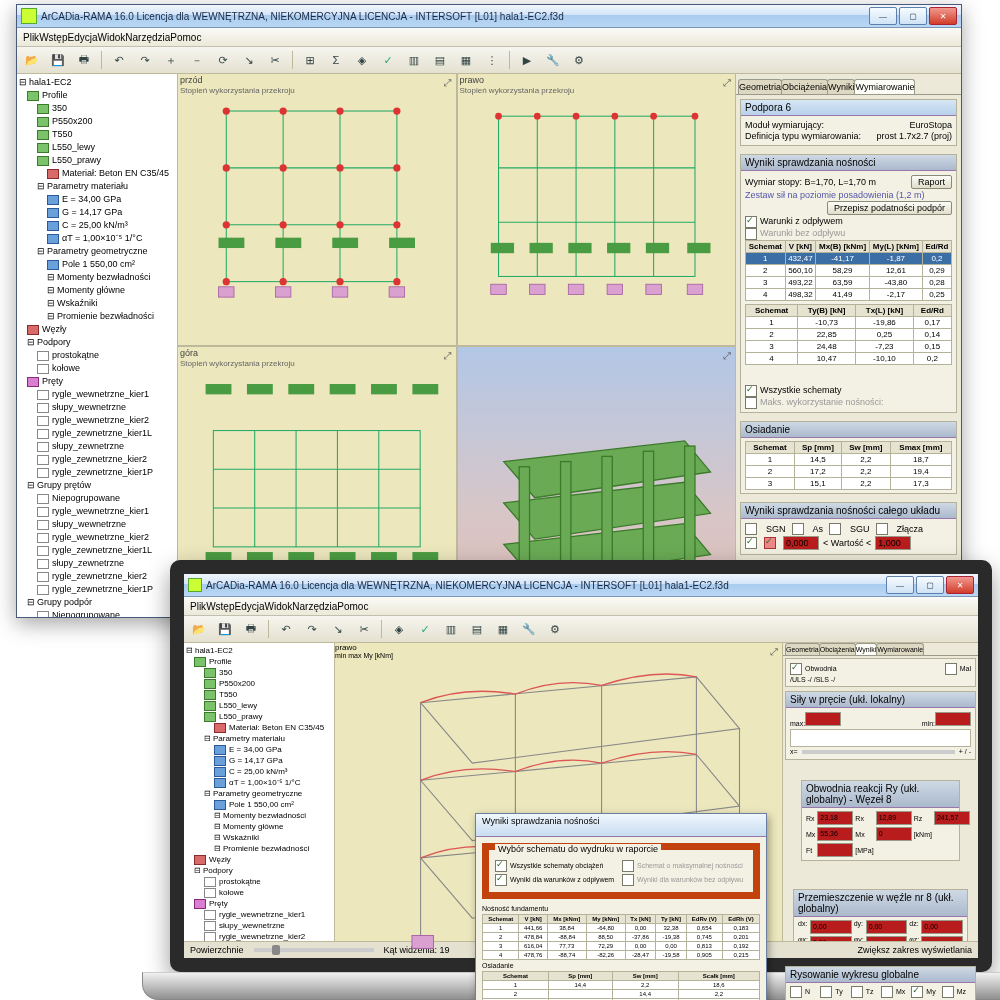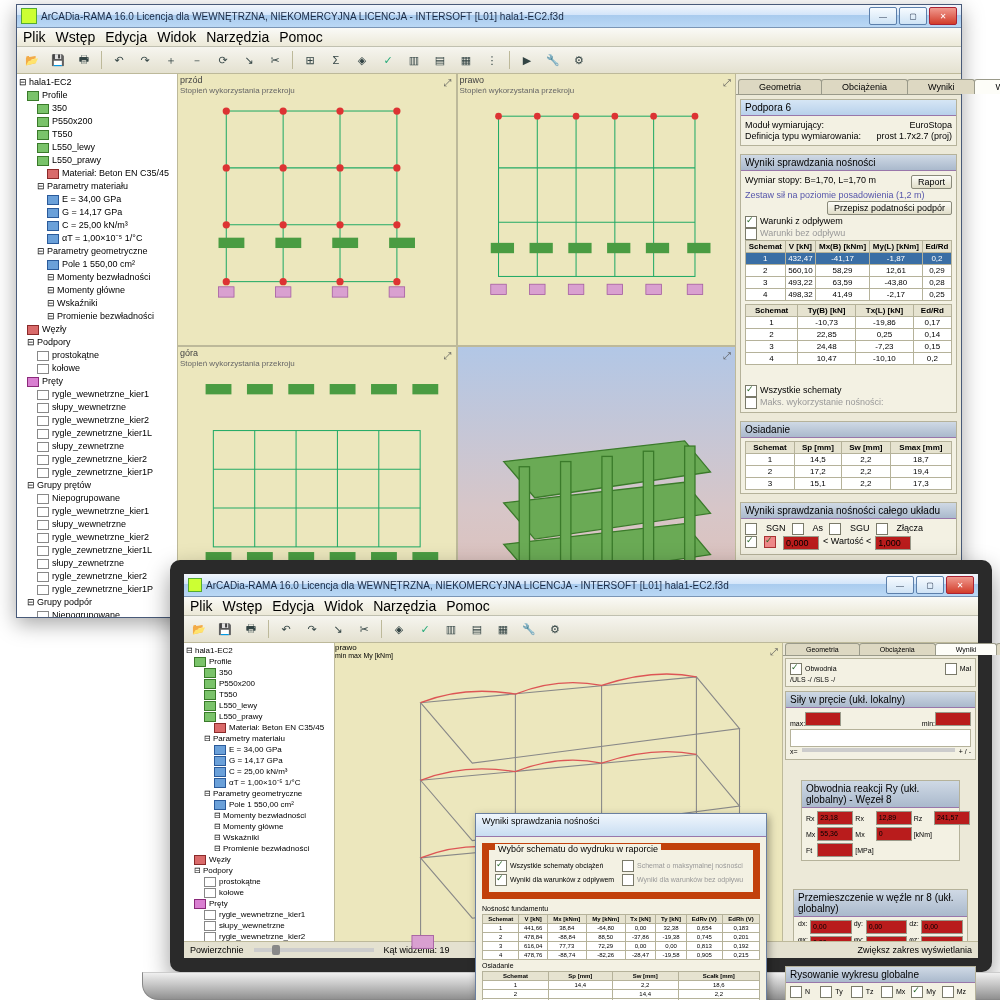--- a/index.html
+++ b/index.html
@@ -1,21 +1,21 @@
 <!DOCTYPE html>
 <html><head>
 <meta charset="utf-8">
 <style>
 html,body{margin:0;padding:0;background:#fff;font-family:Tahoma,Verdana,sans-serif;font-size:10px;color:#000;width:1000px;height:1000px;overflow:hidden}
 .window{position:absolute;border:1px solid #485a79;background:#ece9d8;box-shadow:0 6px 20px rgba(0,0,0,.35);display:flex;flex-direction:column}
 .titlebar{height:22px;background:linear-gradient(180deg,#f2f6fb 0,#d3e5fa 45%,#a9cbee 46%,#bad8f5 100%);display:flex;align-items:center;padding:0 4px;border-bottom:1px solid #7a95b5;font-size:10px;color:#1a2a44}
 .titlebar .title{flex:1;white-space:nowrap;overflow:hidden;text-overflow:ellipsis}
 .wcbtn{width:26px;height:16px;margin-left:2px;border:1px solid #5c7fab;border-radius:2px;background:linear-gradient(#f7fbff,#cfe3f5);display:flex;align-items:center;justify-content:center;font-size:8px}
 .wcbtn.close{background:linear-gradient(#f09a8f,#d23c2a);color:#fff;border-color:#a23}
-.menubar{height:18px;background:linear-gradient(#fafaf7,#ece9d8);border-bottom:1px solid #c0c0b0;display:flex;align-items:center;padding:0 6px;gap:10px;font-size:14px}
+.menubar{height:18px;background:linear-gradient(#fafaf7,#ece9d8);border-bottom:1px solid #c0c0b0;display:flex;align-items:center;padding:0 6px;font-size:10px}
 .menubar span{cursor:default}
 .toolbar{height:26px;background:linear-gradient(#f6f5ef,#e4e1d0);border-bottom:1px solid #bdb99a;display:flex;align-items:center;padding:0 4px;gap:4px}
 .tbtn{width:20px;height:20px;border:1px solid transparent;border-radius:2px;display:flex;align-items:center;justify-content:center;font-size:11px;color:#344}
 .tsep{width:1px;height:18px;background:#bdb99a;margin:0 2px}
 .body{flex:1;display:flex;min-height:0}
 .tree{width:160px;background:#fff;border-right:1px solid #bdb99a;overflow:hidden;padding:2px 0;font-size:9px;line-height:13px}
 .tree .node{white-space:nowrap;padding:0 2px}
 .tree .i1{padding-left:10px}.tree .i2{padding-left:20px}.tree .i3{padding-left:30px}
 .tree .icon{display:inline-block;width:10px;height:8px;margin-right:3px;background:#d9a43a;border:1px solid #9b6a12;vertical-align:middle}
 .tree .icon.g{background:#7ac36a;border-color:#3a7a2a}
@@ -25,27 +25,27 @@
 .tree .icon.w{background:#fff;border-color:#888}
 .viewports{flex:1;display:grid;grid-template-columns:1fr 1fr;grid-template-rows:1fr 1fr;gap:2px;background:#bdb99a;min-width:0}
 .vp{background:#ece7bd;position:relative;overflow:hidden}
 .vp .lbl{position:absolute;left:2px;top:1px;font-size:9px;color:#444}
 .vp .sub{position:absolute;left:2px;top:12px;font-size:8px;color:#666}
 .restoreicon{position:absolute;right:4px;top:3px;font-size:10px;color:#555}
 .wire{position:absolute;inset:6px;}
 .wire svg{width:100%;height:100%}
 .panel{width:225px;background:#ece9d8;border-left:1px solid #bdb99a;display:flex;flex-direction:column;font-size:9px}
 .tabs{height:20px;display:flex;align-items:end;border-bottom:1px solid #9a9a8a;padding:0 2px;gap:0}
-.tab{padding:2px 20px;border:1px solid #9a9a8a;border-bottom:none;background:#ddd8c2;border-radius:3px 3px 0 0;margin-right:-1px}
+.tab{padding:2px 0;border:1px solid #9a9a8a;border-bottom:none;background:#ddd8c2;border-radius:3px 3px 0 0;margin-right:-1px}
 .tab.active{background:#fdfdf8}
 .section{border:1px solid #b5b29a;margin:4px;background:#f3f1e3}
 .section .hdr{background:linear-gradient(#d6e6f5,#b8d1eb);border-bottom:1px solid #97a;padding:2px 4px;font-size:10px}
 .section .hdr.dark{background:linear-gradient(#cfd9e5,#aab9cc)}
 .section .content{padding:3px 4px}
-.row{display:flex;justify-content:space-between;margin:1px 0}
+.row{display:flex;justify-content:space-between;align-items:center;margin:1px 0}
 .field{display:inline-block;border:1px solid #9a9a8a;background:#b91c1c;padding:0 2px;min-width:30px;height:12px;line-height:12px}
 .btn{display:inline-block;border:1px solid #8a8a7a;background:linear-gradient(#fdfdf8,#e0ddc8);padding:1px 6px;border-radius:2px;cursor:default}
 .tbl{width:100%;border-collapse:collapse;font-size:8px}
 .tbl th,.tbl td{border:1px solid #b5b29a;padding:1px 2px;text-align:center;background:#fff}
 .tbl th{background:#e6e3d0}
 .tbl tr.hi td{background:#3a6ea5;color:#fff}
 .chk{display:inline-block;width:10px;height:10px;border:1px solid #7a7a6a;background:#fff;margin-right:3px;vertical-align:middle;position:relative}
 .chk.on:after{content:"✓";position:absolute;left:0;top:-2px;font-size:9px;color:#2a6a2a}
 .chk.red{background:#e88;border-color:#a33}
 .statusbar{height:16px;background:#e4e1d0;border-top:1px solid #bdb99a;font-size:9px;display:flex;align-items:center;padding:0 6px;gap:10px}

